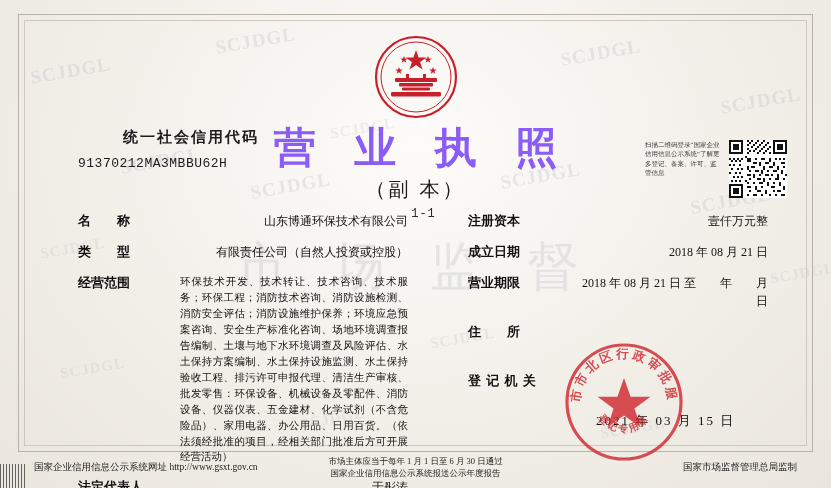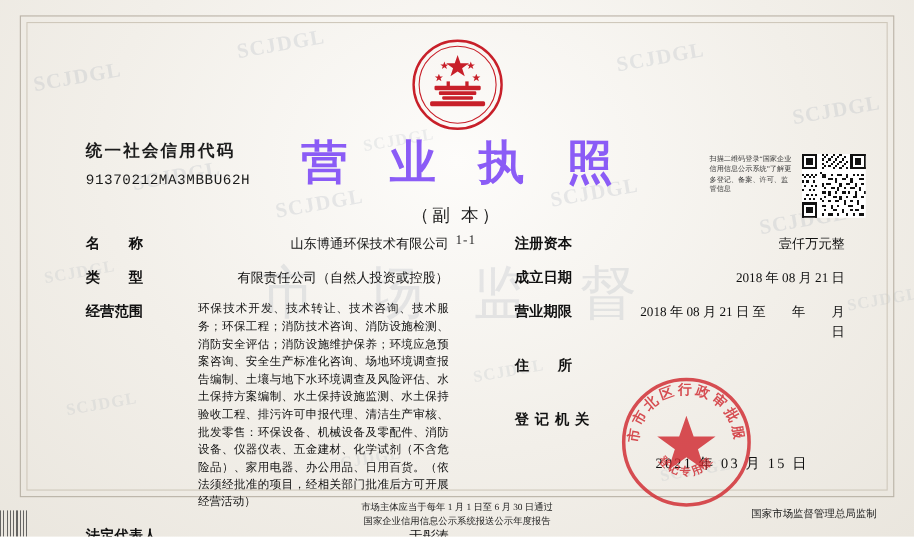--- a/index.html
+++ b/index.html
@@ -86,48 +86,48 @@
   }
   .title-main {
     font-family: Liberation Serif, serif;
     font-weight: bold;
     font-size: 42px;
     letter-spacing: 14px;
     color: #8b5cf6;
     text-indent: 14px;
   }
   .title-sub {
-    margin-top: 10px;
-    font-family: "Liberation Serif", serif;
-    font-size: 16px;
+    font-family: "Liberation Serif", serif;
+    font-size: 20px;
     color: #1c1c1c;
     letter-spacing: 3px;
   }
   .title-no {
     margin-top: 4px;
-    font-family: Liberation Serif, serif;
+    font-family: Liberation Mono, monospace;
     font-size: 12px;
     color: #2a2a2a;
     letter-spacing: 1px;
     padding-left: 16px;
   }
 
   
   .code-block {
     position: absolute;
     left: 78px;
     top: 128px;
     text-align: left;
   }
   .code-label {
     font-family: "Liberation Serif", serif;
     font-size: 15px;
     font-weight: bold;
     color: #1c1c1c;
     letter-spacing: 2px;
+    margin-left: 45px;
   }
   .code-value {
     margin-top: 9px;
     font-family: Liberation Mono, monospace;
     font-size: 13px;
     color: #1c1c1c;
     letter-spacing: 0.5px;
   }
 
   
@@ -515,18 +515,19 @@
       <text font-family="Liberation Serif, serif" font-size="12.5" font-weight="bold" fill="#d0252c" letter-spacing="3">
         <textPath href="#sealArcTop" startOffset="50%" text-anchor="middle">青岛市市北区行政审批服务局</textPath>
       </text>
       <text font-family="Liberation Serif, serif" font-size="10" font-weight="bold" fill="#d0252c" letter-spacing="2">
         <textPath href="#sealArcBottom" startOffset="50%" text-anchor="middle">登记专用章</textPath>
       </text>
     </svg>
   </div>
 
   <div class="edge-strip"></div>
+  <div class="footer-left">国家企业信用信息公示系统网址 http://www.gsxt.gov.cn</div>
   <div class="footer-center">
     <div>市场主体应当于每年 1 月 1 日至 6 月 30 日通过</div>
     <div>国家企业信用信息公示系统报送公示年度报告</div>
   </div>
   <div class="footer-right">国家市场监督管理总局监制</div>
 </div>
 
 </body></html>

